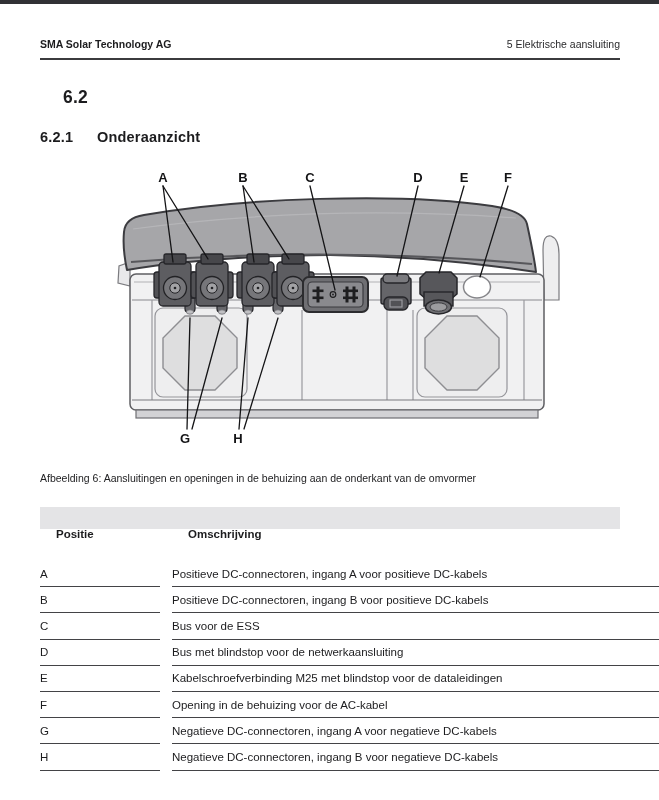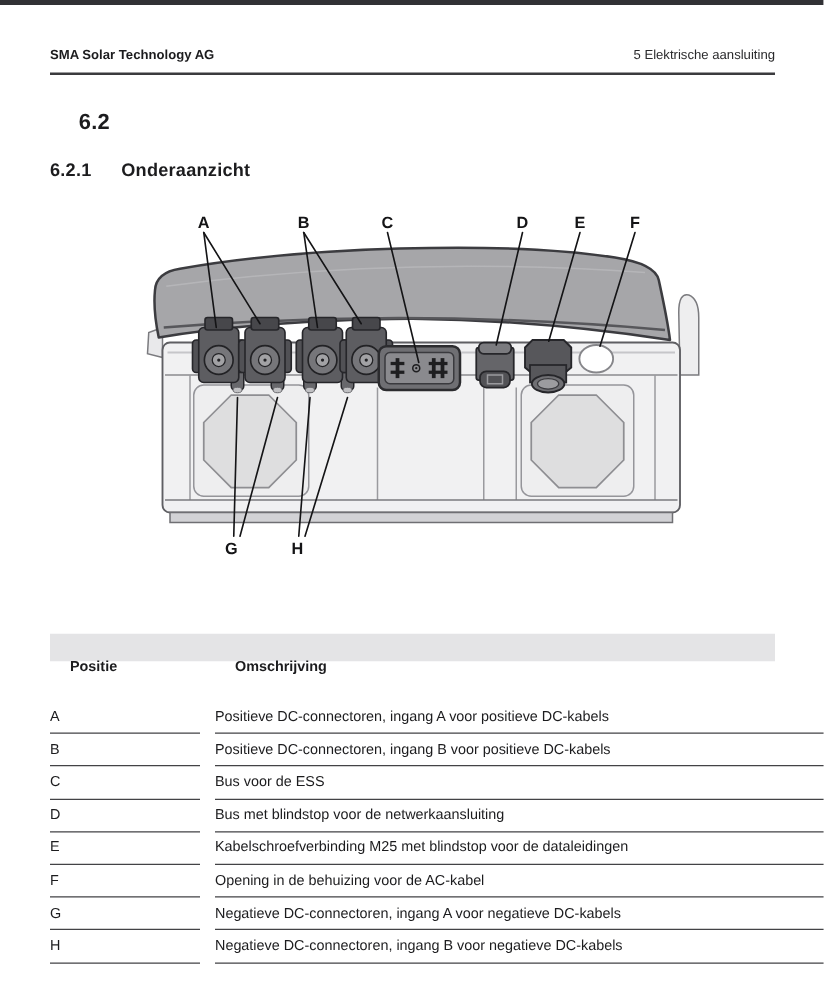--- a/index.html
+++ b/index.html
@@ -197,20 +197,21 @@
       <text class="fig-label" x="143" y="16">B</text>
       <text class="fig-label" x="210" y="16">C</text>
       <text class="fig-label" x="318" y="16">D</text>
       <text class="fig-label" x="364" y="16">E</text>
       <text class="fig-label" x="408" y="16">F</text>
       <text class="fig-label" x="85" y="277">G</text>
       <text class="fig-label" x="138" y="277">H</text>
     </g>
   </svg>
 
+  <div class="caption">Afbeelding 6: Aansluitingen en openingen in de behuizing aan de onderkant van de omvormer</div>
 
   <div class="theadband"></div>
   <table class="conn">
     <thead>
       <tr>
         <th class="c1">Positie</th>
         <th class="c2">Omschrijving</th>
       </tr>
     </thead>
     <tbody id="tbody">

